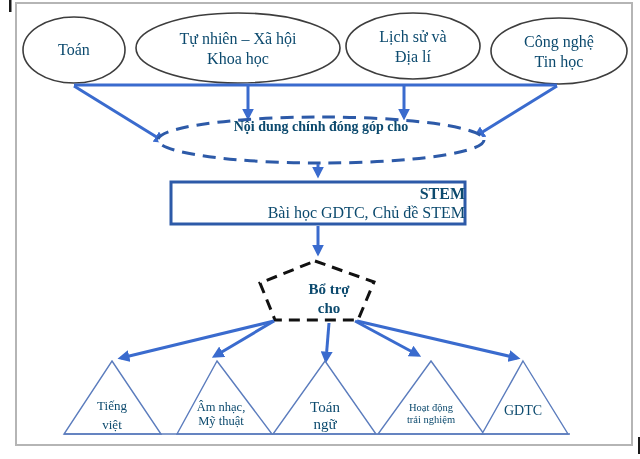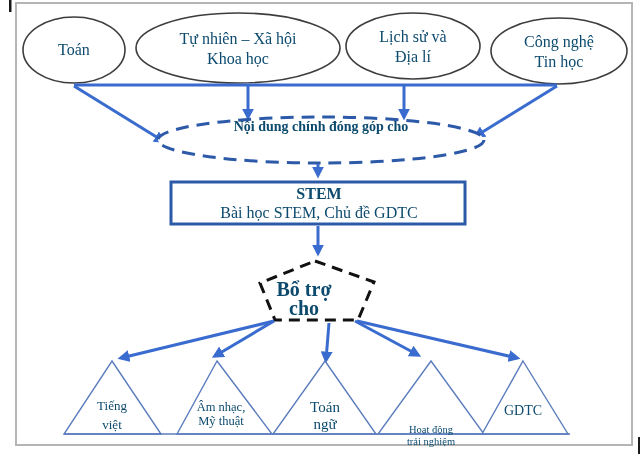--- a/index.html
+++ b/index.html
@@ -9,28 +9,28 @@
   }
   .stage svg{position:absolute;left:0;top:0;}
   .lbl{position:absolute;text-align:center;line-height:1.2;white-space:nowrap;}
   .lbl div{white-space:nowrap;}
   .e-lbl{font-size:16px;line-height:19.5px;}
   .lbl-toan{left:16px;top:40px;width:100px;}
   .lbl-tunhien{left:130px;top:29px;width:200px;text-align:center;}
   .lbl-lichsu{left:345px;top:27px;width:120px;}
   .lbl-congnghe{left:491px;top:32px;width:120px;}
   .lbl-contrib{left:163px;top:119px;width:300px;font-size:14px;font-weight:bold;}
-  .lbl-stem{left:165px;top:185px;width:292px;}
+  .lbl-stem{left:165px;top:185px;width:292px;text-align:right;}
   .lbl-stem .t1{font-size:16px;font-weight:bold;line-height:18px;}
   .lbl-stem .t2{font-size:16px;line-height:19px;}
-  .lbl-pent{left:246px;top:280px;width:100px;font-size:20px;font-weight:bold;line-height:19px;}
+  .lbl-pent{left:271px;top:280px;width:100px;font-size:15px;font-weight:bold;line-height:19px;}
   .lbl-t1{left:54px;top:397px;width:100px;font-size:13px;line-height:18.5px;}
   .lbl-t2{left:164px;top:401px;width:98px;font-size:12.5px;line-height:13.5px;font-family:Liberation Serif, serif;}
   .lbl-t3{left:267px;top:399px;width:100px;font-size:15px;line-height:16.5px;}
-  .lbl-t4{left:373px;top:424px;width:100px;font-size:10.5px;line-height:12px;}
+  .lbl-t4{left:373px;top:402px;width:100px;font-size:10.5px;line-height:12px;}
   .lbl-t5{left:465px;top:403px;width:100px;font-size:14px;line-height:16px;}
 </style>
 </head>
 <body>
 
 <div class="stage">
 
   <svg width="640" height="459" viewBox="0 0 640 459">
     <defs>
       <marker id="arw" viewBox="0 0 10 10" refX="7" refY="5" markerWidth="4" markerHeight="4" orient="auto">
@@ -98,21 +98,21 @@
     <div>Công nghệ</div>
     <div>Tin học</div>
   </div>
 
   <div class="lbl lbl-contrib">
     <div>Nội dung chính đóng góp cho</div>
   </div>
 
   <div class="lbl lbl-stem">
     <div class="t1">STEM</div>
-    <div class="t2">Bài học STEM, Chủ đề GDTC</div>
+    <div class="t2">Bài học GDTC, Chủ đề STEM</div>
   </div>
 
   <div class="lbl lbl-pent">
     <div>Bổ trợ</div>
     <div>cho</div>
   </div>
 
   <div class="lbl lbl-t1">
     <div>Tiếng</div>
     <div>việt</div>

